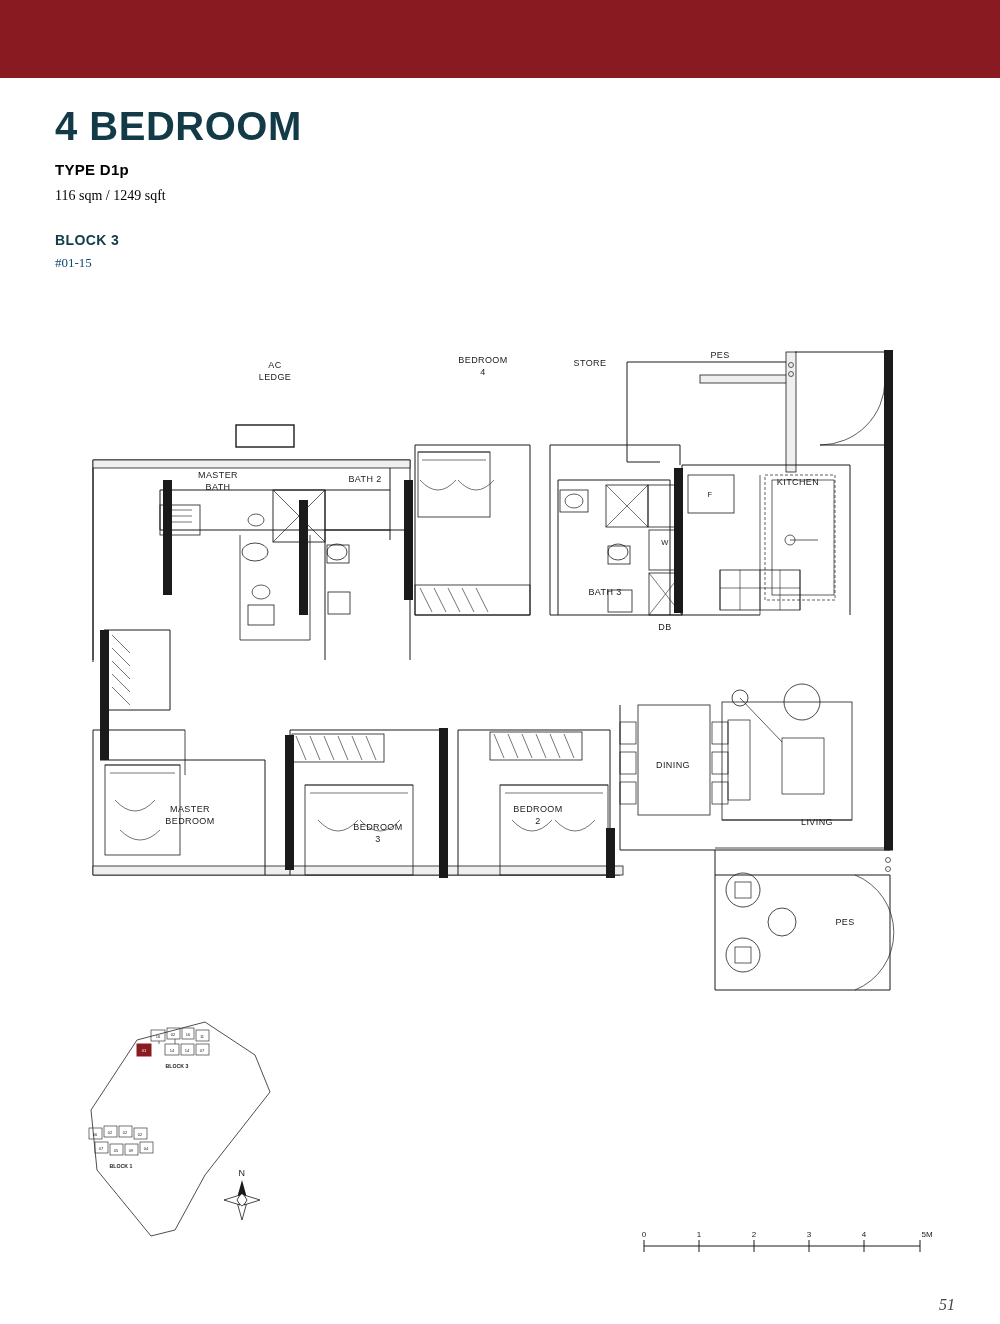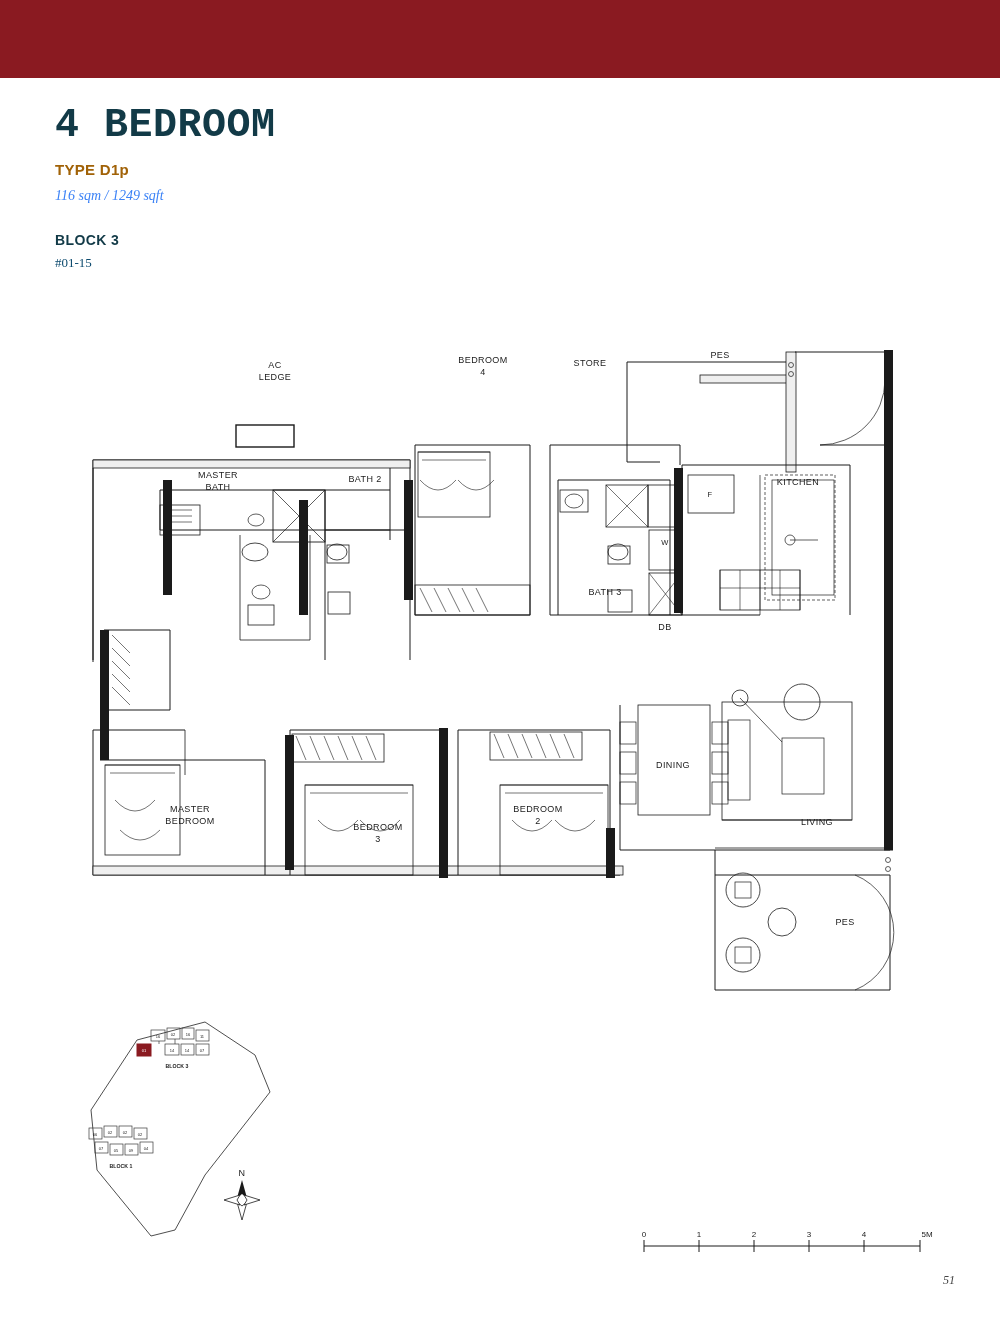--- a/index.html
+++ b/index.html
@@ -13,28 +13,28 @@
   }
   .top-band{
     position:absolute;left:0;top:0;width:1000px;height:78px;
     background:#8a1a21;
   }
   .header{
     position:absolute;left:55px;top:105px;width:500px;
   }
   .title{
     font-size:40px;font-weight:bold;color:#123a47;letter-spacing:0.5px;
-    margin:0;line-height:1.05;font-family:Liberation Mono, monospace;
+    margin:0;line-height:1.05;
   }
   .type{
-    font-size:15px;font-weight:bold;color:#a16207;margin-top:14px;letter-spacing:0.3px;
+    font-size:15px;font-weight:bold;color:#000000;margin-top:14px;letter-spacing:0.3px;
   }
   .area{
     font-family:"Liberation Serif", serif;
-    font-style:italic;font-size:14px;color:#3b82f6;margin-top:10px;
+    font-size:14px;color:#000000;margin-top:10px;
   }
   .block{
     font-size:14px;font-weight:bold;color:#123a47;margin-top:28px;letter-spacing:0.4px;
   }
   .unit{
     font-family:"Liberation Serif", serif;
     font-size:13px;color:#0c4a6e;margin-top:7px;
   }
   .plan{
     position:absolute;left:60px;top:330px;width:890px;height:690px;
@@ -43,23 +43,23 @@
     position:absolute;left:55px;top:1000px;width:260px;height:260px;
   }
   .compass{
     position:absolute;left:222px;top:1168px;width:40px;height:60px;text-align:center;
   }
   .compass .n{font-size:9px;letter-spacing:0.5px;color:#222;}
   .scale{
     position:absolute;left:640px;top:1228px;width:300px;height:40px;
   }
   .pageno{
-    position:absolute;right:45px;bottom:36px;
+    position:absolute;right:45px;bottom:10px;
     font-family:"Liberation Serif", serif;
-    font-style:italic;font-size:12px;color:#444;
+    font-style:italic;font-size:16px;color:#444;
   }
   svg{display:block;}
   .lbl{font-family:"Liberation Sans",sans-serif;font-size:9px;fill:#1a1a1a;letter-spacing:0.4px;}
   .lbl-sm{font-family:"Liberation Sans",sans-serif;font-size:7.5px;fill:#1a1a1a;letter-spacing:0.3px;}
   .lbl-xs{font-family:"Liberation Sans",sans-serif;font-size:4px;fill:#1a1a1a;}
   .scl{font-family:"Liberation Sans",sans-serif;font-size:8px;fill:#1a1a1a;}
 </style>
 </head>
 <body>
 

